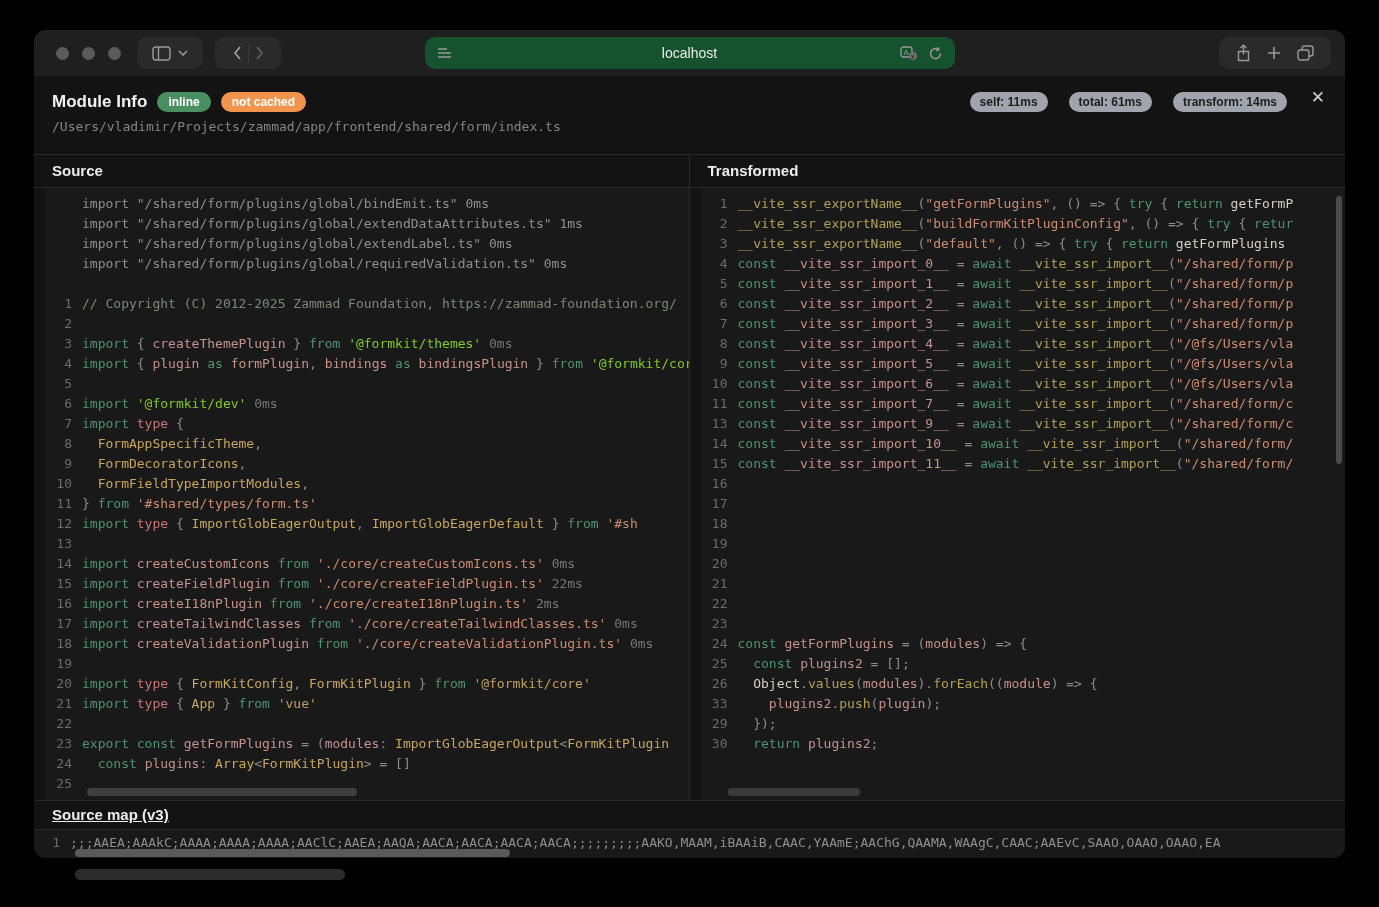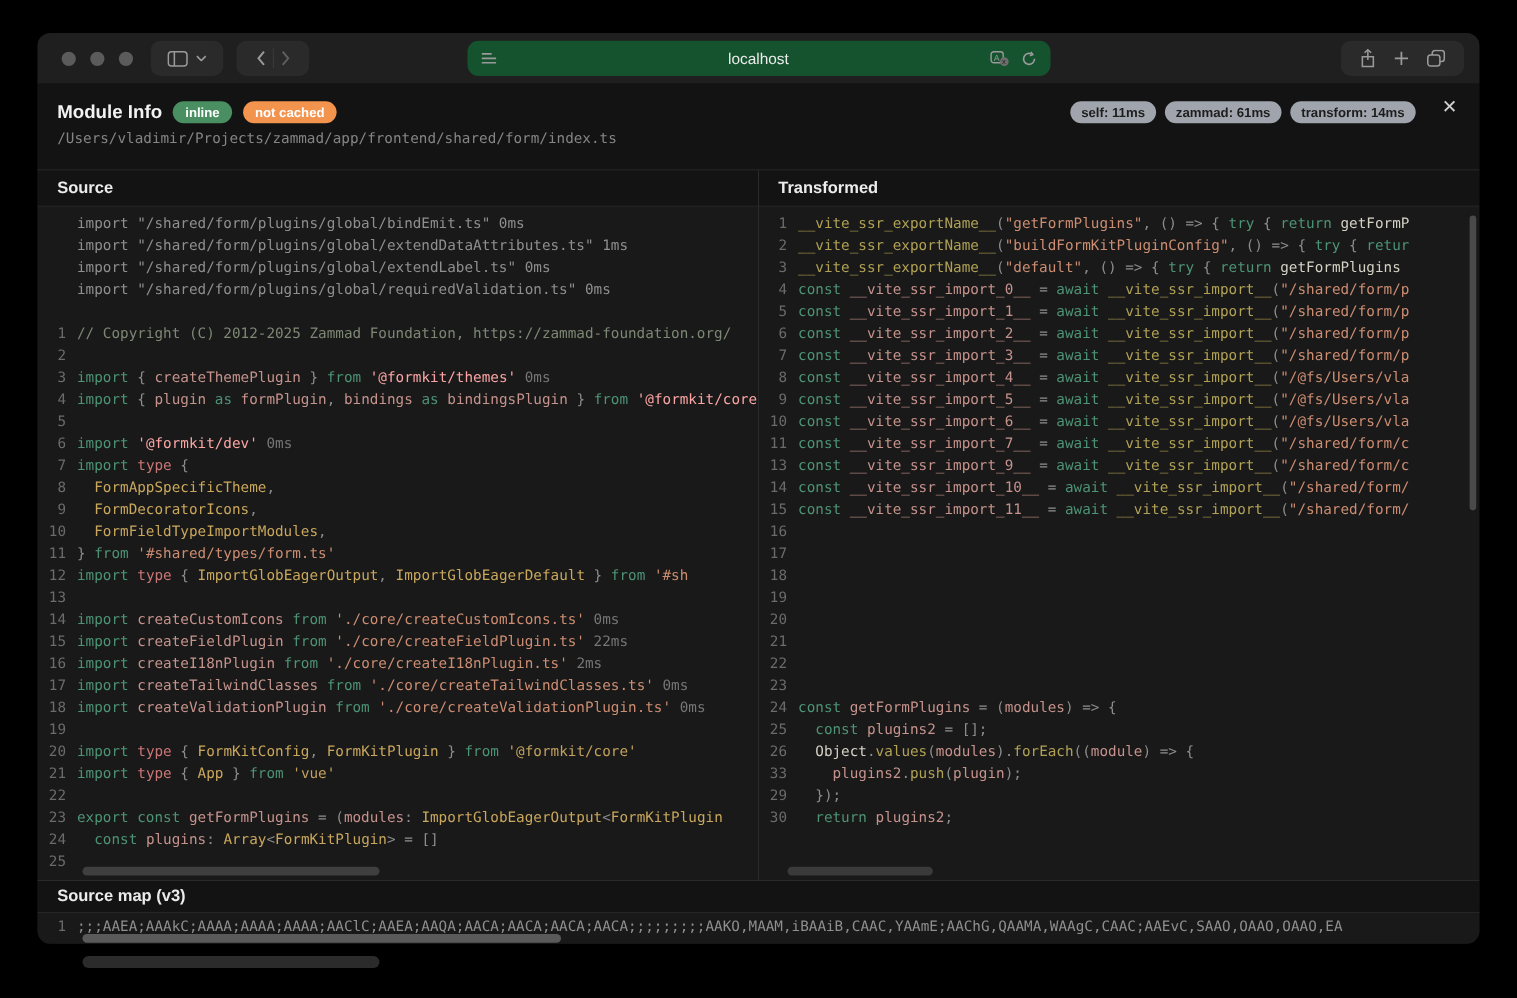--- a/index.html
+++ b/index.html
@@ -29,63 +29,63 @@
 
   
   .inspector { height:782px; background:#131313; position:relative; }
   .mi-header { height:78px; position:relative; padding:16px 18px 0 18px; }
   .mi-row { display:flex; align-items:center; gap:10px; }
   .mi-title { color:#f2f2f2; font-size:17px; font-weight:bold; }
   .badge { font-size:12px; font-weight:bold; color:#fff; border-radius:10px;
            padding:3px 11px; }
   .mi-path { margin-top:7px; font-family:"DejaVu Sans Mono", monospace;
              font-size:13px; color:#858585; }
-  .timings { position:absolute; right:58px; top:16px; display:flex; gap:8px; }
+  .timings { position:absolute; right:58px; top:16px; display:flex; gap:21px; }
   .timing { background:#a0a5ad; color:#1d1d1d; font-size:12px; font-weight:bold;
             border-radius:10px; padding:3px 10px; }
   .close-btn { position:absolute; right:20px; top:10px; color:#d0d0d0; font-size:17px;
                cursor:default; line-height:24px; }
 
   
   .panels { display:flex; height:646px; border-top:1px solid #2a2a2a; }
   .panel { width:50%; overflow:hidden; position:relative; }
   .panel.left { border-right:1px solid #2a2a2a; }
   .panel-header { height:33px; line-height:32px; padding:0 18px; color:#ececec;
                   font-size:15px; font-weight:600; border-bottom:1px solid #2a2a2a;
                   background:#131313; }
   .code { position:relative; background:#191919; height:612px; overflow:hidden;
           padding-top:6px; font-family:"DejaVu Sans Mono", monospace;
-          font-size:13px; line-height:20px; }
+          font-size:13px; line-height:20px;margin-left:12px; }
   .code-line { white-space:pre; height:20px; }
   .lineno { display:inline-block; width:26px; text-align:right; margin-right:10px;
             color:#6b6b6b; }
   .tk-kw  { color:#4d9375; }
   .tk-tkw { color:#cb7676; }
   .tk-idn { color:#c5928c; }
   .tk-str { color:#cd8d72; }
-  .tk-strg{ color:#fca5a5; }
+  .tk-strg{ color:#84cc16; }
   .tk-sty { color:#c2a05e; }
   .tk-typ { color:#c9a75c; }
   .tk-fn  { color:#b0a155; }
   .tk-cmt { color:#7d8874; }
   .tk-pun { color:#8d8d8d; }
   .tk-pln { color:#d4d1c5; }
   .tk-tim { color:#767676; }
   .tk-gry { color:#8f8f8f; }
 
   .hthumb { position:absolute; height:8px; border-radius:4px; background:#3f3f3f; }
   .src-hthumb { left:41px; bottom:4px; width:270px; }
   .tr-hthumb  { left:26px; bottom:4px; width:132px; background:#3a3a3a; }
   .tr-vthumb  { position:absolute; right:3px; top:8px; width:6px; height:268px;
                 background:#4a4a4a; border-radius:3px; }
 
   
   .sm { border-top:1px solid #2a2a2a; }
   .sm-header { height:28px; line-height:28px; padding:0 18px; color:#ececec;
-               font-size:15px; font-weight:600; background:#131313; }
+               font-size:15px; font-weight:600; background:#131313;text-decoration:underline; }
   .sm-code { background:#191919; height:29px; padding-top:3px; position:relative;
              overflow:hidden; font-family:"DejaVu Sans Mono", monospace;
              font-size:13px; line-height:20px; border-top:1px solid #262626; }
   .sm-thumb { left:41px; bottom:1px; width:435px; background:#5a5a5a; }
 
   .ext-scroll { position:absolute; left:75px; top:869px; width:270px; height:11px;
                 background:#2b2b2b; border-radius:6px; }
 </style>
 </head>
 <body>
@@ -158,21 +158,21 @@
   <div class="inspector">
     <div class="mi-header">
       <div class="mi-row">
         <span class="mi-title">Module Info</span>
         <span class="badge" style="background:#4a8f62">inline</span>
         <span class="badge" style="background:#f2944e">not cached</span>
       </div>
       <div class="mi-path">/Users/vladimir/Projects/zammad/app/frontend/shared/form/index.ts</div>
       <div class="timings">
         <span class="timing">self: 11ms</span>
-        <span class="timing">zammad: 61ms</span>
+        <span class="timing">total: 61ms</span>
         <span class="timing">transform: 14ms</span>
       </div>
       <span class="close-btn">✕</span>
     </div>
 
     <div class="panels">
       <div class="panel left">
         <div class="panel-header">Source</div>
         <div class="code">
           <div class="code-line"><span class="lineno"></span><span class="tk-gry">import "/shared/form/plugins/global/bindEmit.ts" 0ms</span></div>

